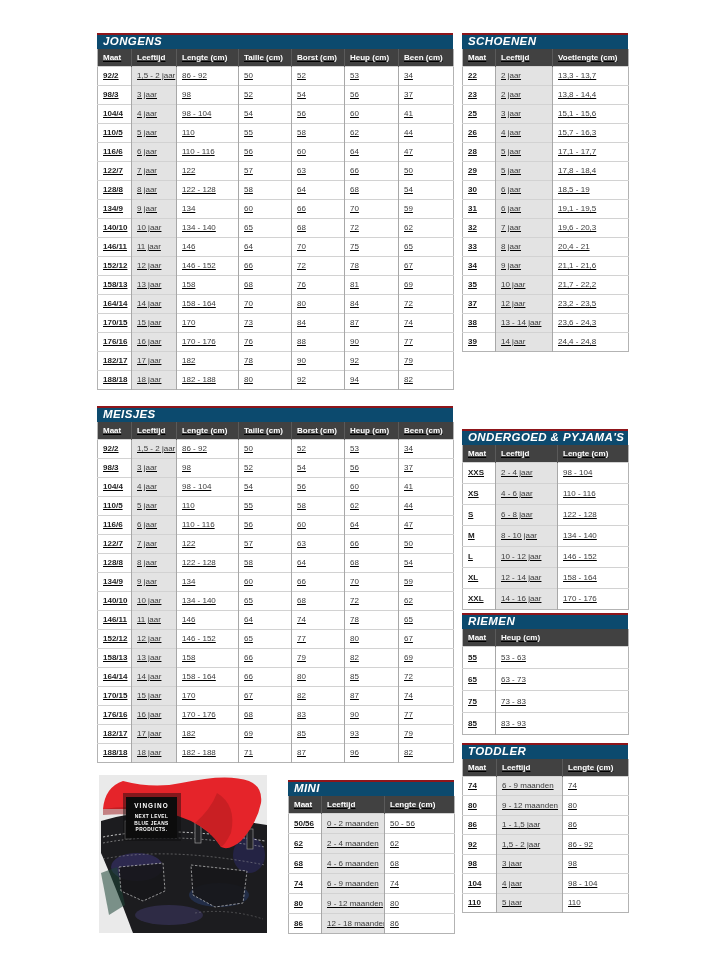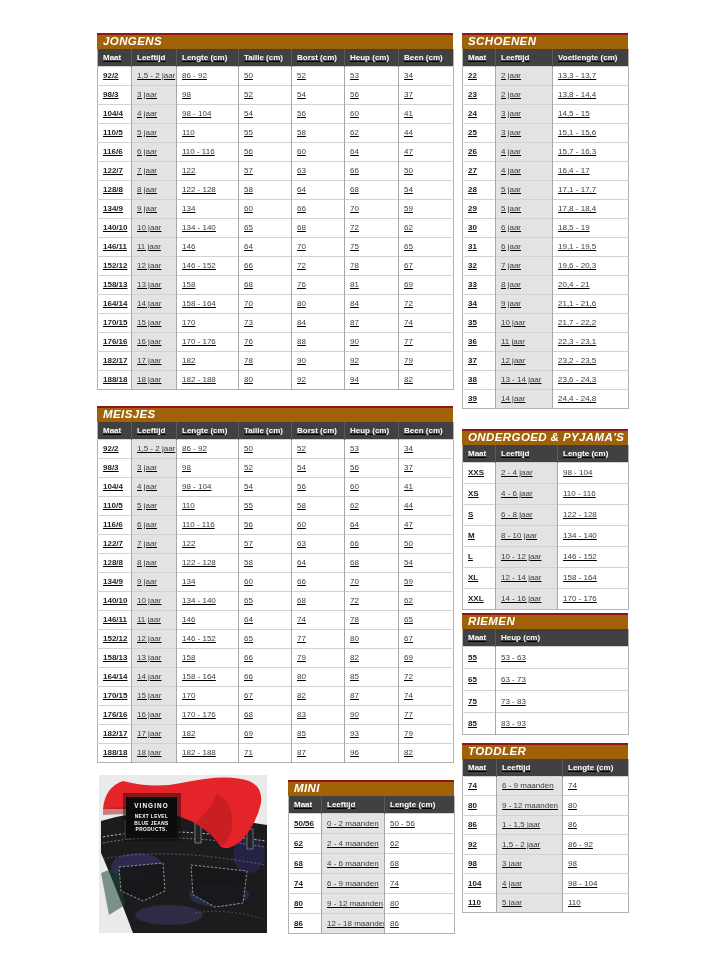--- a/index.html
+++ b/index.html
@@ -5,21 +5,21 @@
   * { margin:0; padding:0; box-sizing:border-box; }
   html,body { background:#fff; }
   body {
     width:720px; height:960px; position:relative; overflow:hidden;
     font-family:"Liberation Sans", sans-serif;
   }
   .page { position:absolute; inset:0; width:720px; height:960px; background:#ffffff; }
 
   .tbl { position:absolute; }
   .tbl-title {
-    background:#a16207;
+    background:#0c4a6e;
     border-top:2px solid #8f151a;
     color:#fff; font-weight:bold; font-style:italic;
     font-size:11.5px; letter-spacing:.4px;
     height:16px; line-height:13px; padding-left:6px;
     text-transform:uppercase;
     white-space:nowrap; overflow:hidden;
   }
   table { border-collapse:collapse; table-layout:fixed; width:100%;
           border:1px solid #b3b3b3; border-top:none;text-decoration:underline; }
   th {
@@ -431,38 +431,28 @@
             <td class="maat">22</td>
             <td class="gray">2 jaar</td>
             <td>13,3 - 13,7</td>
           </tr>
           <tr style="height: 19px;">
             <td class="maat">23</td>
             <td class="gray">2 jaar</td>
             <td>13,8 - 14,4</td>
           </tr>
           <tr style="height: 19px;">
-            <td class="maat">24</td>
-            <td class="gray">3 jaar</td>
-            <td>14,5 - 15</td>
-          </tr>
-          <tr style="height: 19px;">
             <td class="maat">25</td>
             <td class="gray">3 jaar</td>
             <td>15,1 - 15,6</td>
           </tr>
           <tr style="height: 19px;">
             <td class="maat">26</td>
             <td class="gray">4 jaar</td>
             <td>15,7 - 16,3</td>
-          </tr>
-          <tr style="height: 19px;">
-            <td class="maat">27</td>
-            <td class="gray">4 jaar</td>
-            <td>16,4 - 17</td>
           </tr>
           <tr style="height: 19px;">
             <td class="maat">28</td>
             <td class="gray">5 jaar</td>
             <td>17,1 - 17,7</td>
           </tr>
           <tr style="height: 19px;">
             <td class="maat">29</td>
             <td class="gray">5 jaar</td>
             <td>17,8 - 18,4</td>
@@ -489,25 +479,20 @@
           </tr>
           <tr style="height: 19px;">
             <td class="maat">34</td>
             <td class="gray">9 jaar</td>
             <td>21,1 - 21,6</td>
           </tr>
           <tr style="height: 19px;">
             <td class="maat">35</td>
             <td class="gray">10 jaar</td>
             <td>21,7 - 22,2</td>
-          </tr>
-          <tr style="height: 19px;">
-            <td class="maat">36</td>
-            <td class="gray">11 jaar</td>
-            <td>22,3 - 23,1</td>
           </tr>
           <tr style="height: 19px;">
             <td class="maat">37</td>
             <td class="gray">12 jaar</td>
             <td>23,2 - 23,5</td>
           </tr>
           <tr style="height: 19px;">
             <td class="maat">38</td>
             <td class="gray">13 - 14 jaar</td>
             <td>23,6 - 24,3</td>

